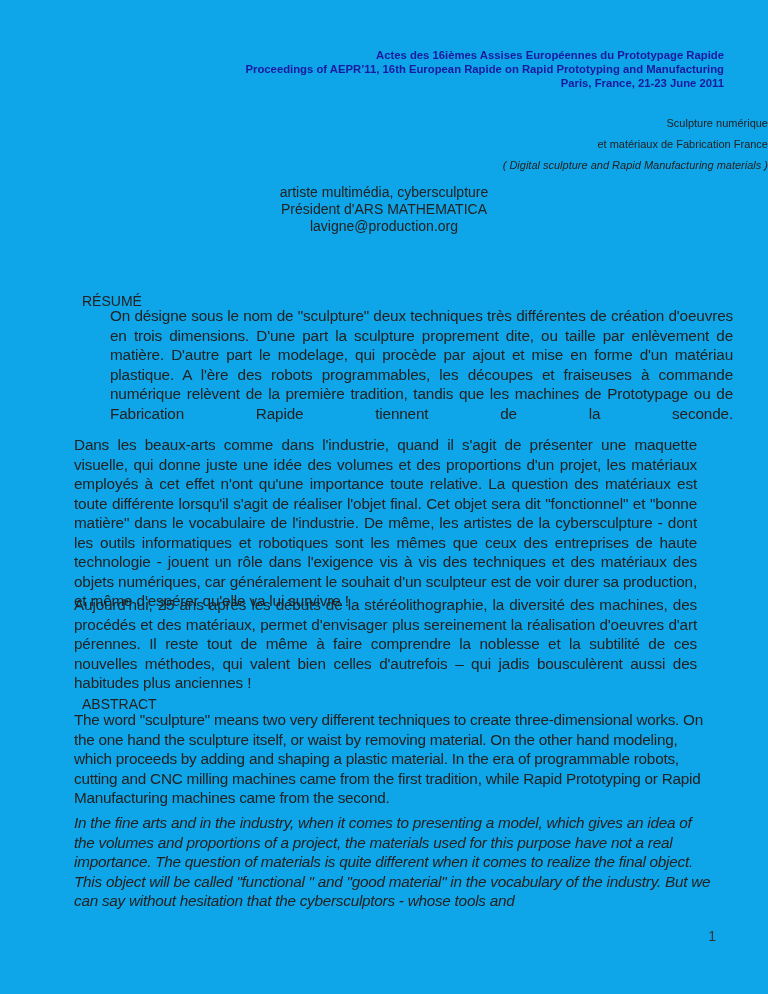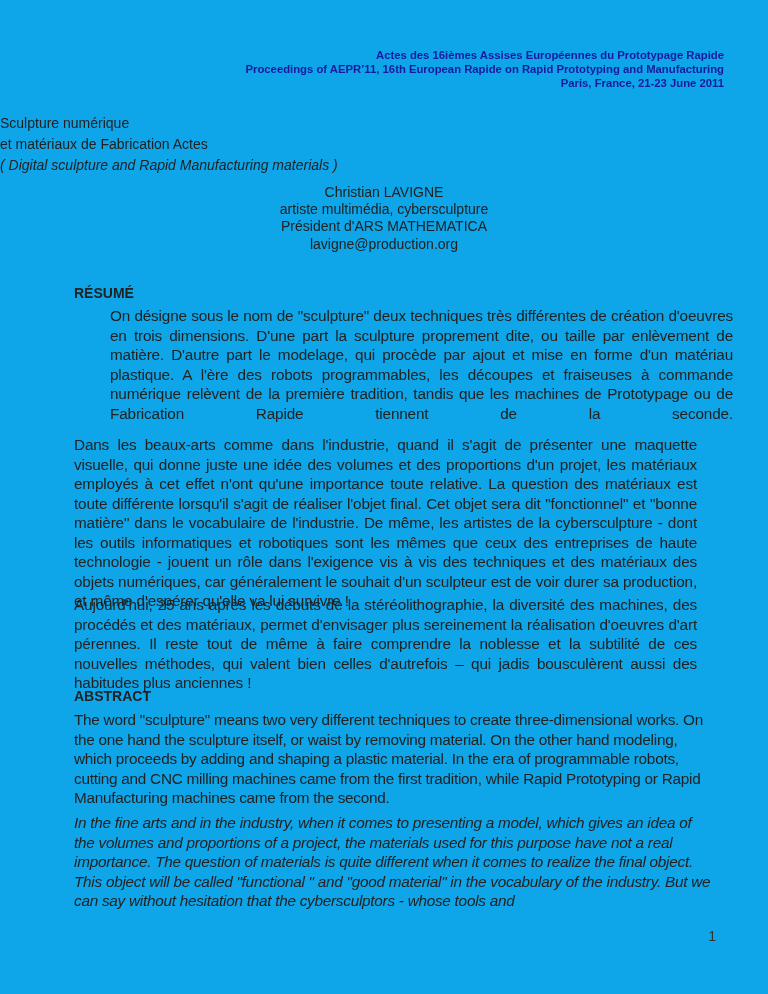--- a/index.html
+++ b/index.html
@@ -33,22 +33,22 @@
       line-height: 14px;
       color: #1a1a9e;
     }
     .header div { white-space: nowrap; }
 
     .title-block {
       position: absolute;
       top: 113px;
       left: 0;
       width: 768px;
-      text-align: left;
-      font-size: 14px;
+      text-align: right;
+      font-size: 11px;
       line-height: 21px;
       color: #222222;
     }
     .title-block .subtitle-en { font-style: italic; }
 
     .author-block {
       position: absolute;
       top: 184px;
       left: 0;
       width: 768px;
@@ -57,25 +57,25 @@
       line-height: 17.2px;
       color: #222222;
     }
 
     .content {
       position: absolute;
       left: 74px;
       width: 623px;
     }
     .section-heading {
-      font-weight: bold;
+      font-weight: normal;
       font-size: 14px;
       line-height: 17px;
       color: #222222;
-      margin: 0;
+      margin: 8px;
     }
     .para {
       font-size: 15.3px;
       line-height: 19.5px;
       margin: 0;
       color: #222222;
     }
     .justify {
       text-align: justify;
       letter-spacing: -0.15px;
@@ -114,26 +114,25 @@
 <div class="page">
 
   <div class="header">
     <div>Actes des 16ièmes Assises Européennes du Prototypage Rapide</div>
     <div>Proceedings of AEPR’11, 16th European Rapide on Rapid Prototyping and Manufacturing</div>
     <div>Paris, France, 21-23 June 2011</div>
   </div>
 
   <div class="title-block">
     <div>Sculpture numérique</div>
-    <div>et matériaux de Fabrication Actes</div>
+    <div>et matériaux de Fabrication France</div>
     <div class="subtitle-en">( Digital sculpture and Rapid Manufacturing materials )</div>
   </div>
 
   <div class="author-block">
-    <div>Christian LAVIGNE</div>
     <div>artiste multimédia, cybersculpture</div>
     <div>Président d'ARS MATHEMATICA</div>
     <div>lavigne@production.org</div>
   </div>
 
   <h2 id="resume-heading" class="content section-heading">RÉSUMÉ</h2>
 
   <p id="resume-p1" class="content para justify-last">On désigne sous le nom de "sculpture" deux techniques très différentes de création d'oeuvres en trois dimensions. D'une part la sculpture proprement dite, ou taille par enlèvement de matière. D'autre part le modelage, qui procède par ajout et mise en forme d'un matériau plastique. A l'ère des robots programmables, les découpes et fraiseuses à commande numérique relèvent de la première tradition, tandis que les machines de Prototypage ou de Fabrication Rapide tiennent de la seconde.</p>
 
   <p id="resume-p2" class="content para justify">Dans les beaux-arts comme dans l'industrie, quand il s'agit de présenter une maquette visuelle, qui donne juste une idée des volumes et des proportions d'un projet, les matériaux employés à cet effet n'ont qu'une importance toute relative. La question des matériaux est toute différente lorsqu'il s'agit de réaliser l'objet final. Cet objet sera dit "fonctionnel" et "bonne matière" dans le vocabulaire de l'industrie. De même, les artistes de la cybersculpture - dont les outils informatiques et robotiques sont les mêmes que ceux des entreprises de haute technologie - jouent un rôle dans l'exigence vis à vis des techniques et des matériaux des objets numériques, car généralement le souhait d'un sculpteur est de voir durer sa production, et même d'espérer qu'elle va lui survivre !</p>

